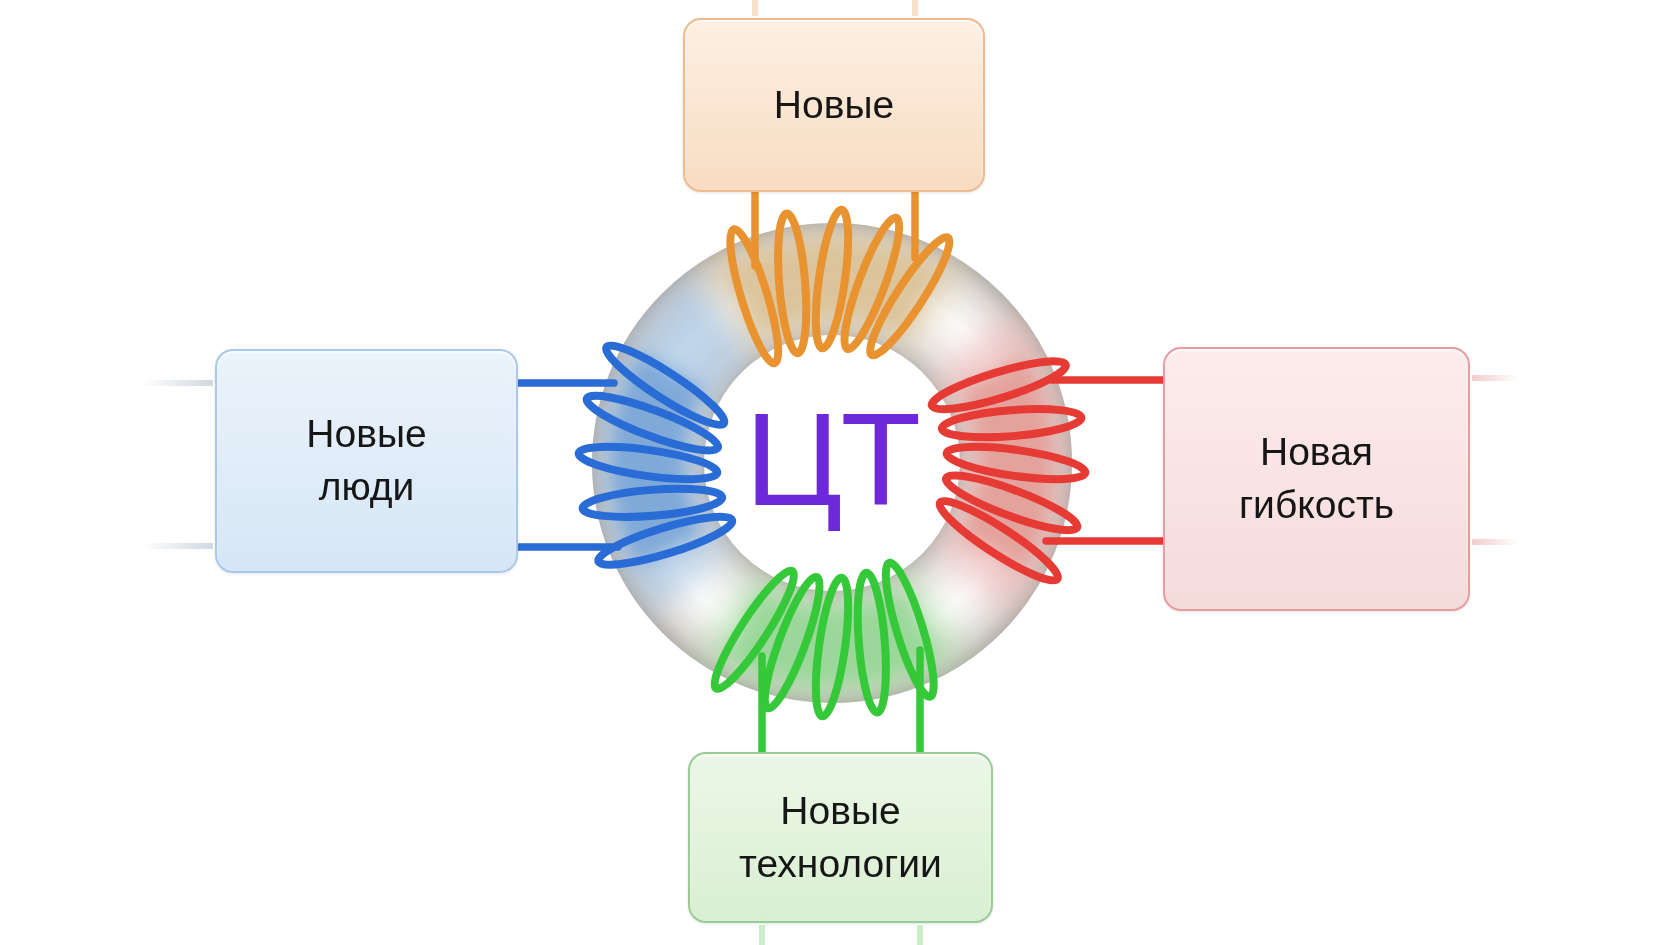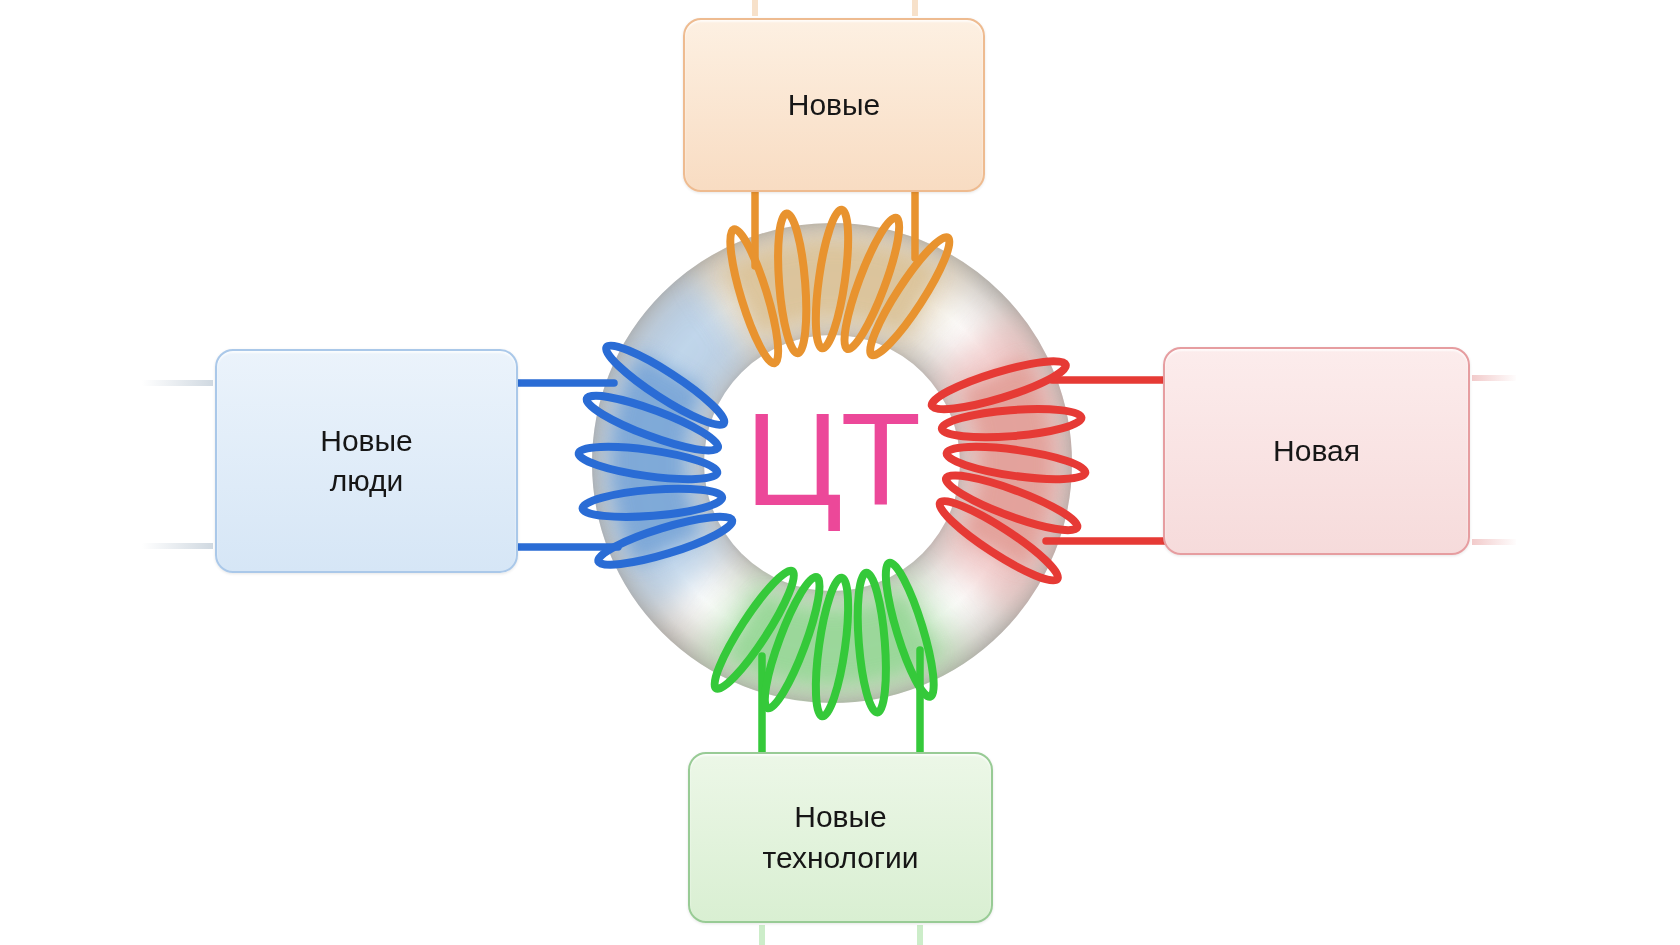--- a/index.html
+++ b/index.html
@@ -6,30 +6,30 @@
   .stage{
     position:relative;width:1680px;height:945px;background:#ffffff;overflow:hidden;
     font-family:"Liberation Sans","DejaVu Sans",sans-serif;color:#161616;
   }
   .stage svg{position:absolute;left:0;top:0;z-index:1;}
   .node-box{
     position:absolute;z-index:2;box-sizing:border-box;
     border:2px solid var(--bd,#ccc);border-radius:18px;
     background:linear-gradient(180deg,var(--bg1,#f5f5f5),var(--bg2,#e5e5e5));
     display:flex;flex-direction:column;align-items:center;justify-content:center;
-    text-align:center;font-size:30px;line-height:1.35;
+    text-align:center;font-size:39px;line-height:1.35;
     box-shadow:inset 0 2px 2px rgba(255,255,255,.75), 0 1px 3px rgba(0,0,0,.10);
   }
   .node-top   {left:683px; top:18px;  width:302px; height:174px;}
   .node-left  {left:215px; top:349px; width:303px; height:224px;}
-  .node-right {left:1163px;top:347px; width:307px; height:208px;}
+  .node-right {left:1163px;top:347px; width:307px; height:264px;}
   .node-bottom{left:688px; top:752px; width:305px; height:171px;}
   .center-label{
     position:absolute;z-index:2;left:832px;top:463px;transform:translate(-50%,-52%);
-    font-size:132px;letter-spacing:-2px;color:#ec4899;white-space:nowrap;
+    font-size:132px;letter-spacing:-2px;color:#6d28d9;white-space:nowrap;
   }
   .wire{fill:none;stroke-width:7.5;stroke-linecap:round;}
   .wire-top{stroke:var(--wire-top,#e8932f);}
   .wire-left{stroke:var(--wire-left,#2a6cd5);}
   .wire-right{stroke:var(--wire-right,#e63a35);}
   .wire-bottom{stroke:var(--wire-bottom,#35c93a);}
   .coil ellipse{fill:none;stroke-width:8;}
   .coil-top ellipse{stroke:var(--wire-top,#e8932f);}
   .coil-left ellipse{stroke:var(--wire-left,#2a6cd5);}
   .coil-right ellipse{stroke:var(--wire-right,#e63a35);}
@@ -144,19 +144,20 @@
 
   <div class="node-box node-top" style="--bg1: #fdf0e2; --bg2: #f8dcc2; --bd: #eebb90;">
     <span>Новые</span>
   </div>
   <div class="node-box node-left" style="--bg1: #ebf3fb; --bg2: #d6e6f6; --bd: #aac8e9;">
     <span>Новые</span>
     <span>люди</span>
   </div>
   <div class="node-box node-right" style="--bg1: #fcecec; --bg2: #f6dbdb; --bd: #e69da0;">
     <span>Новая</span>
+    <span>гибкость</span>
   </div>
   <div class="node-box node-bottom" style="--bg1: #ecf7e7; --bg2: #d9efd2; --bd: #98cb95;">
     <span>Новые</span>
     <span>технологии</span>
   </div>
 
 </div>
 
 </body></html>

